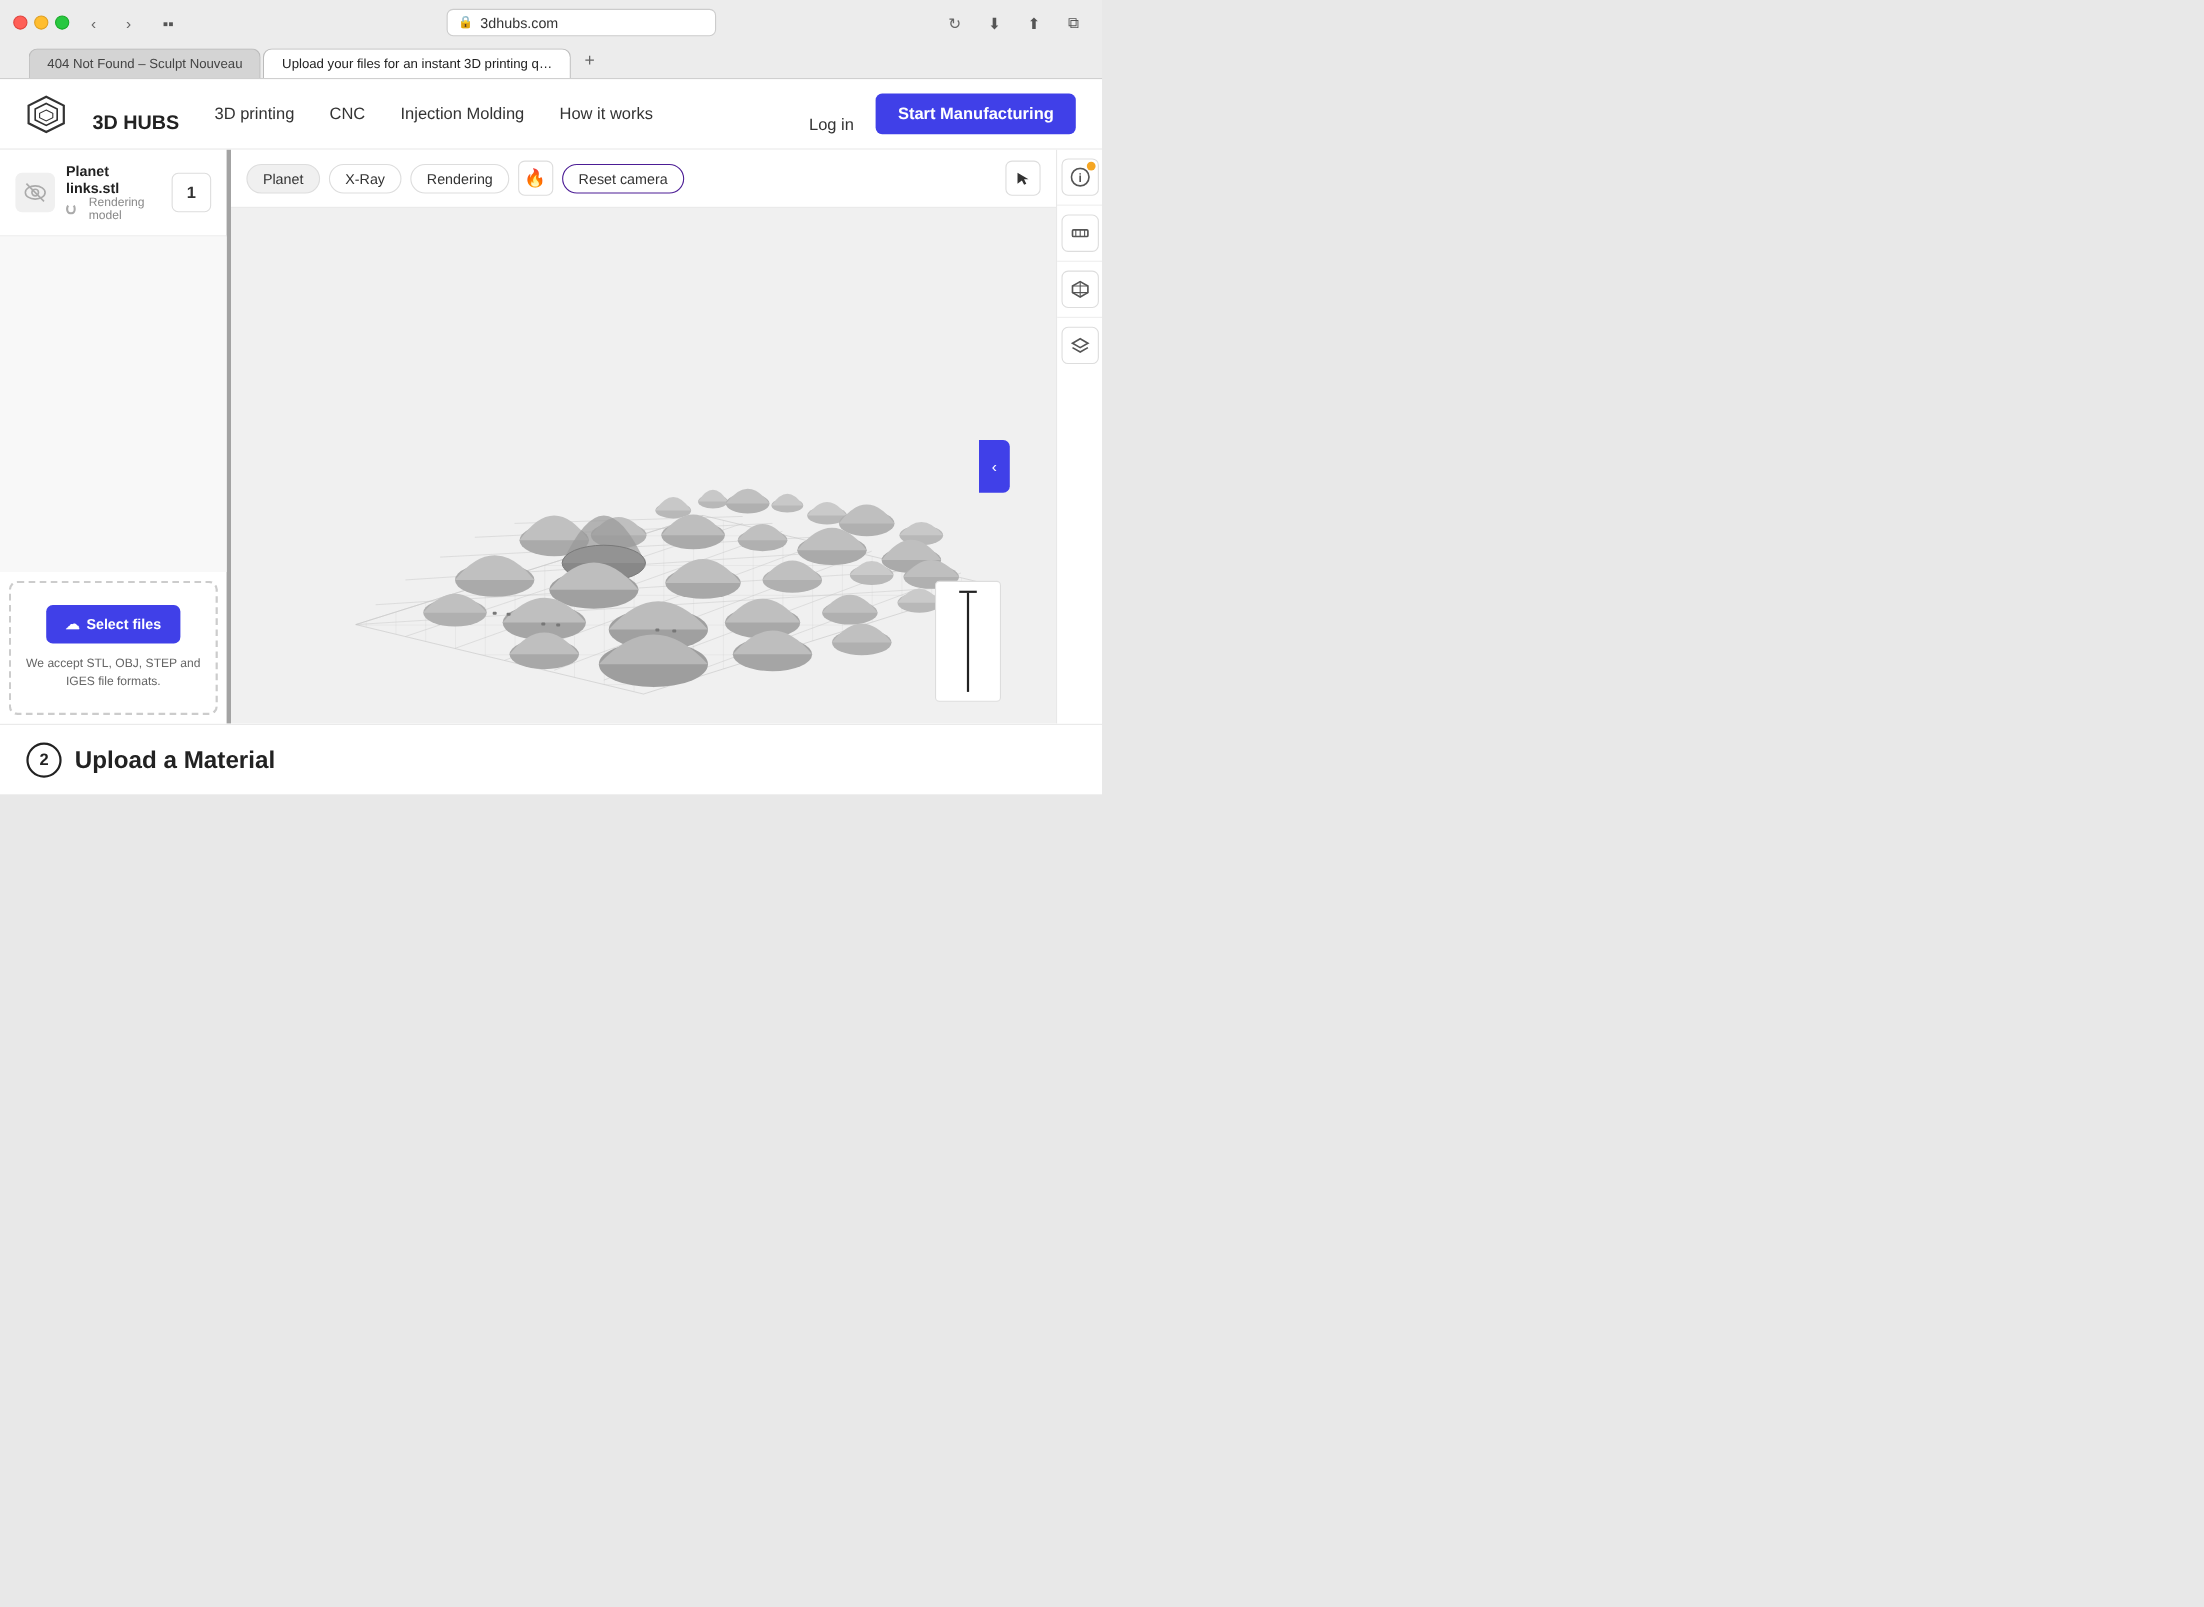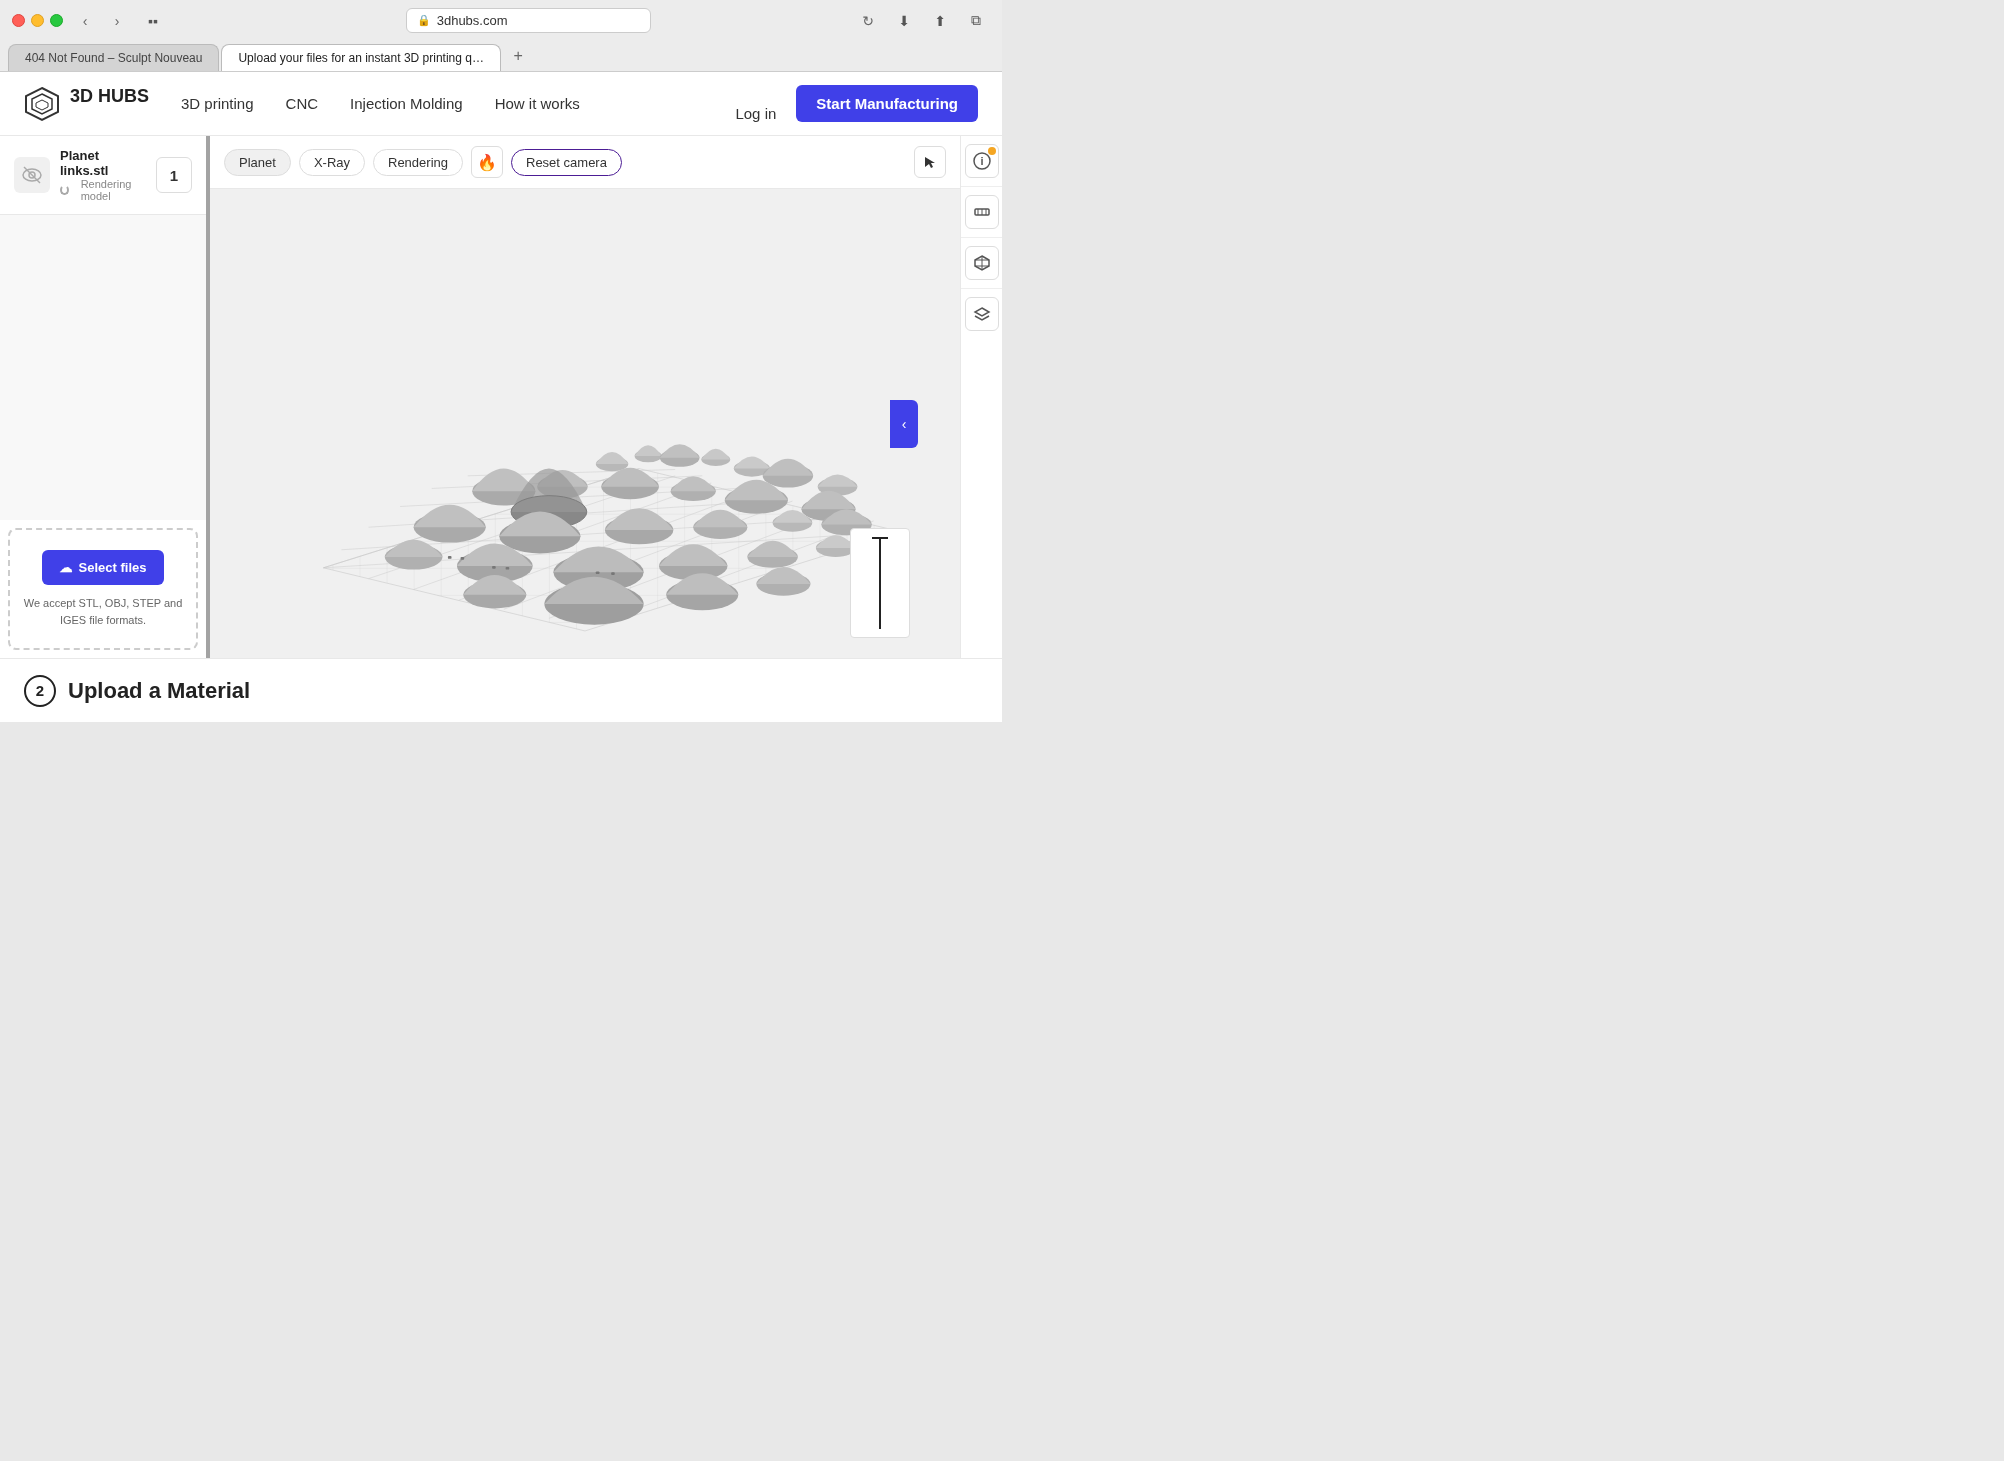--- a/index.html
+++ b/index.html
@@ -15,31 +15,31 @@
     .tl-green { background: #28c840; border: 1px solid #1aab29; }
     .nav-buttons { display: flex; gap: 4px; }
     .nav-btn { width: 28px; height: 22px; background: none; border: none; cursor: pointer; color: #666; font-size: 14px; display: flex; align-items: center; justify-content: center; }
     .nav-btn:disabled { opacity: 0.4; }
     .window-btn { width: 28px; height: 22px; background: none; border: none; cursor: pointer; color: #555; font-size: 14px; display: flex; align-items: center; justify-content: center; }
     .address-bar { flex: 1; display: flex; align-items: center; background: white; border-radius: 6px; padding: 4px 10px; gap: 6px; border: 1px solid #ccc; max-width: 400px; margin: 0 auto; font-size: 13px; color: #333; }
     .address-bar .lock { color: #888; font-size: 11px; }
     .reload-btn { width: 28px; height: 22px; background: none; border: none; cursor: pointer; color: #666; font-size: 14px; }
 
     
-    .tabs-bar { display: flex; align-items: flex-end; padding: 0 8px; gap: 2px; }
+    .tabs-bar { display: flex; align-items: flex-end; padding: 0 8px; gap: 2px; margin-left: 18px; }
     .tab { padding: 6px 16px; font-size: 12px; background: #d4d4d4; border-radius: 8px 8px 0 0; cursor: pointer; color: #444; max-width: 280px; white-space: nowrap; overflow: hidden; text-overflow: ellipsis; border: 1px solid #bbb; border-bottom: none; }
     .tab.active { background: white; color: #222; z-index: 1; }
     .tab-new { padding: 6px 10px; font-size: 16px; color: #666; background: none; border: none; cursor: pointer; }
 
     
     .app { background: white; height: calc(100% - 80px); display: flex; flex-direction: column; }
 
     
     .navbar { display: flex; align-items: center; padding: 0 24px; height: 64px; border-bottom: 1px solid #e8e8e8; gap: 32px; }
-    .logo { display: flex; align-items: flex-start; gap: 10px; font-size: 18px; font-weight: 700; color: #222; text-decoration: none; }
+    .logo { display: flex; align-items: flex-end; gap: 24px; font-size: 18px; font-weight: 700; color: #222; text-decoration: none; }
     .logo-icon { width: 36px; height: 36px; }
     .nav-links { display: flex; gap: 32px; flex: 1; }
     .nav-link { font-size: 15px; color: #333; text-decoration: none; cursor: pointer; }
     .nav-actions { display: flex; align-items: flex-end; gap: 20px; }
     .login-btn { font-size: 15px; color: #333; background: none; border: none; cursor: pointer; }
     .start-btn { background: #4040e8; color: white; border: none; border-radius: 6px; padding: 10px 20px; font-size: 15px; font-weight: 600; cursor: pointer; white-space: nowrap; }
 
     
     .main-content { display: flex; flex: 1; overflow: hidden; }
 

